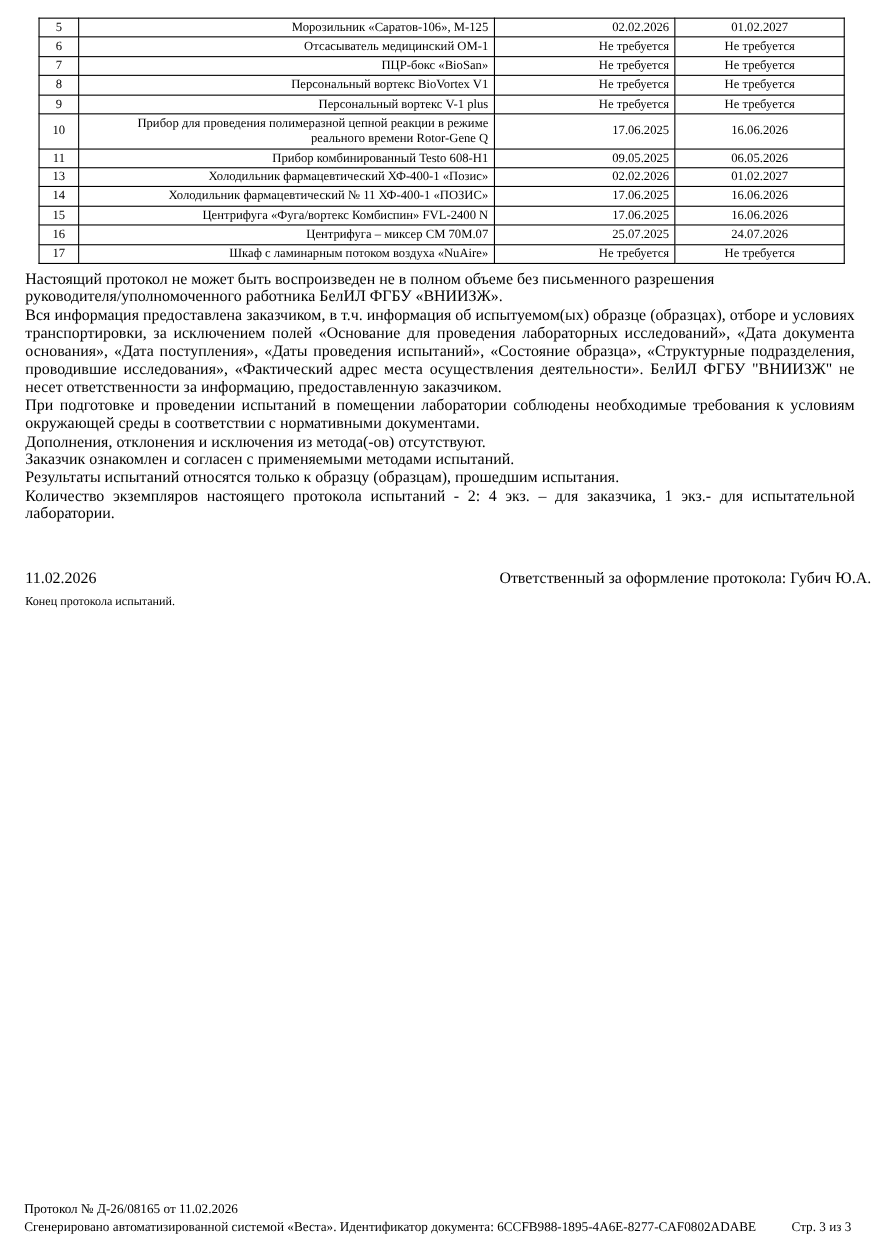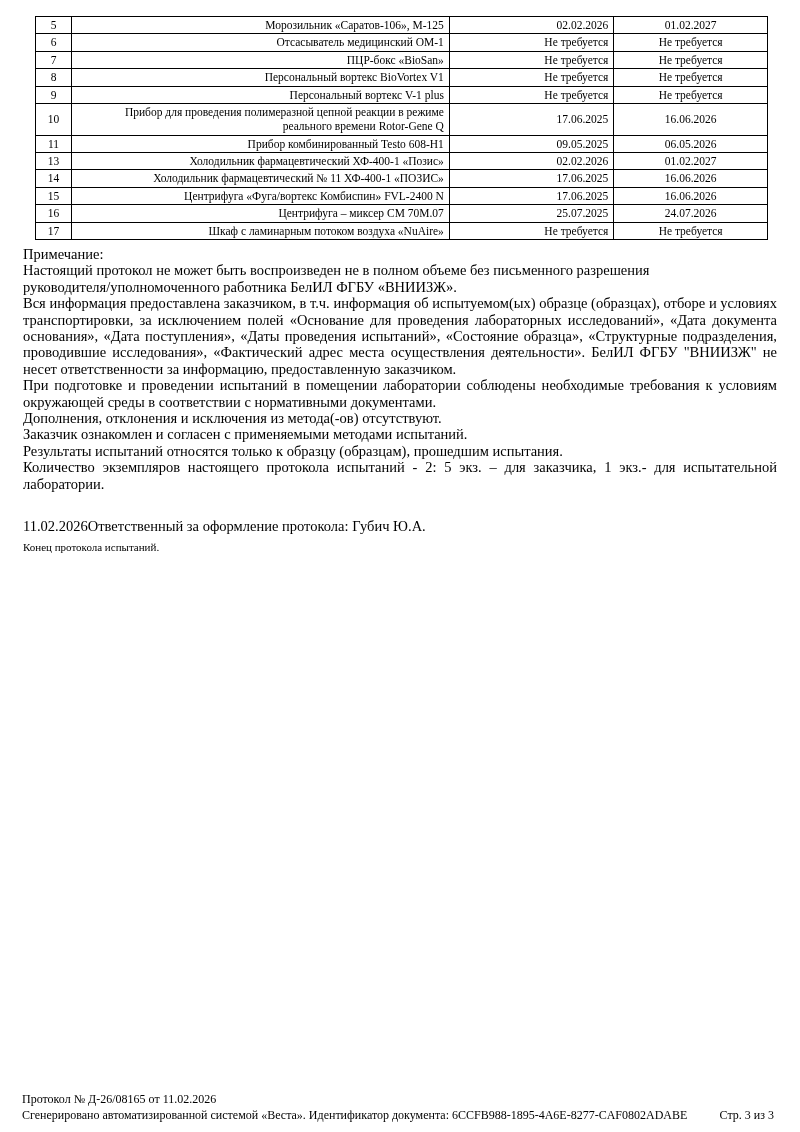--- a/index.html
+++ b/index.html
@@ -42,22 +42,23 @@
     font-size: 14.5px;
     line-height: 16.4px;
   }
   .notes .para { margin: 0; }
   .notes .narrow { max-width: 652px; }
   .notes .just { text-align: justify; }
 
   
   .dateline {
     position: absolute;
-    top: 518px; left: 23px; right: 24px;
+    top: 518px; left: 23px; right: 8px;
     display: flex;
+    justify-content: space-between;
     font-size: 14.5px;
     line-height: 16.4px;
   }
   .endline {
     position: absolute;
     top: 538px; left: 23px;
     font-size: 11px;
     line-height: 18px;
   }
 
@@ -149,28 +150,27 @@
       <tr>
         <td class="c-num">17</td>
         <td class="c-name">Шкаф с ламинарным потоком воздуха «NuAire»</td>
         <td class="c-d1">Не требуется</td>
         <td class="c-d2">Не требуется</td>
       </tr>
     </tbody>
   </table>
 
   <div class="notes">
-    <div class="para">Примечание:</div>
     <div class="para narrow">Настоящий протокол не может быть воспроизведен не в полном объеме без письменного разрешения руководителя/уполномоченного работника БелИЛ ФГБУ «ВНИИЗЖ».</div>
     <div class="para just">Вся информация предоставлена заказчиком, в т.ч. информация об испытуемом(ых) образце (образцах), отборе и условиях транспортировки, за исключением полей «Основание для проведения лабораторных исследований», «Дата документа основания», «Дата поступления», «Даты проведения испытаний», «Состояние образца», «Структурные подразделения, проводившие исследования», «Фактический адрес места осуществления деятельности». БелИЛ ФГБУ "ВНИИЗЖ" не несет ответственности за информацию, предоставленную заказчиком.</div>
     <div class="para just">При подготовке и проведении испытаний в помещении лаборатории соблюдены необходимые требования к условиям окружающей среды в соответствии с нормативными документами.</div>
     <div class="para">Дополнения, отклонения и исключения из метода(-ов) отсутствуют.</div>
     <div class="para">Заказчик ознакомлен и согласен с применяемыми методами испытаний.</div>
     <div class="para">Результаты испытаний относятся только к образцу (образцам), прошедшим испытания.</div>
-    <div class="para just">Количество экземпляров настоящего протокола испытаний - 2: 5 экз. – для заказчика, 1 экз.- для испытательной лаборатории.</div>
+    <div class="para just">Количество экземпляров настоящего протокола испытаний - 2: 4 экз. – для заказчика, 1 экз.- для испытательной лаборатории.</div>
   </div>
 
   <div class="dateline">
     <span>11.02.2026</span>
     <span>Ответственный за оформление протокола: Губич Ю.А.</span>
   </div>
   <div class="endline">Конец протокола испытаний.</div>
 
   <div class="footer">
     <div>Протокол № Д-26/08165 от 11.02.2026</div>

